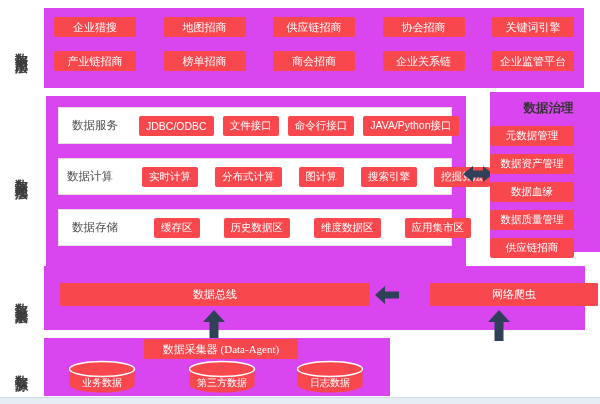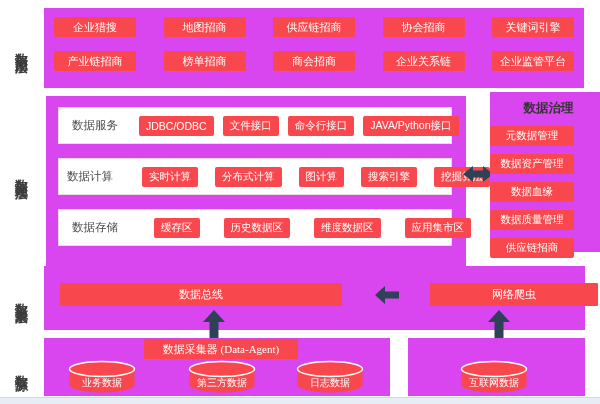--- a/index.html
+++ b/index.html
@@ -110,21 +110,21 @@
     <div class="gov-col">
       <div class="chip">元数据管理</div>
       <div class="chip">数据资产管理</div>
       <div class="chip">数据血缘</div>
       <div class="chip">数据质量管理</div>
       <div class="chip">供应链招商</div>
     </div>
   </div>
 
   <div class="panel" style="left:44px;top:266px;width:541px;height:64px;">
-    <div class="bar" style="left:16px;top:17px;width:282px;">数据总线</div>
+    <div class="bar" style="left:16px;top:17px;width:310px;">数据总线</div>
     <svg class="arrow" style="left:331px;top:20px;" width="24" height="18" viewBox="0 0 24 18">
       <polygon points="24,5.5 10,5.5 10,0 0,9 10,18 10,12.5 24,12.5" fill="#2e4157"></polygon>
     </svg>
     <div class="bar" style="left:386px;top:17px;width:168px;text-align:right;">网络爬虫</div>
   </div>
 
   <svg class="arrow" style="left:203px;top:310px;" width="22" height="31" viewBox="0 0 22 31">
     <polygon points="11,0 22,12 15.5,12 15.5,31 6.5,31 6.5,12 0,12" fill="#2e4157"></polygon>
   </svg>
   <svg class="arrow" style="left:488px;top:310px;" width="22" height="31" viewBox="0 0 22 31">
@@ -144,23 +144,16 @@
       <ellipse cx="34" cy="9" rx="32.5" ry="7.5" fill="#f8474d" stroke="#ffffff" stroke-width="1.5"></ellipse>
       <text x="34" y="26" text-anchor="middle" fill="#ffffff" font-size="10">第三方数据</text>
     </svg>
     <svg class="cyl" style="left:252px;top:22px;" viewBox="0 0 68 34">
       <path d="M1.5,9 V25 A32.5,7.5 0 0 0 66.5,25 V9 Z" fill="#f8474d"></path>
       <ellipse cx="34" cy="9" rx="32.5" ry="7.5" fill="#f8474d" stroke="#ffffff" stroke-width="1.5"></ellipse>
       <text x="34" y="26" text-anchor="middle" fill="#ffffff" font-size="10">日志数据</text>
     </svg>
   </div>
 
-  <div class="panel" style="left:408px;top:338px;width:177px;height:58px;">
-    <svg class="cyl" style="left:52px;top:22px;" viewBox="0 0 68 34">
-      <path d="M1.5,9 V25 A32.5,7.5 0 0 0 66.5,25 V9 Z" fill="#f8474d"></path>
-      <ellipse cx="34" cy="9" rx="32.5" ry="7.5" fill="#f8474d" stroke="#ffffff" stroke-width="1.5"></ellipse>
-      <text x="34" y="26" text-anchor="middle" fill="#ffffff" font-size="10">互联网数据</text>
-    </svg>
-  </div>
 
   <div class="bottom-strip"></div>
 
 </div>
 
 </body></html>

